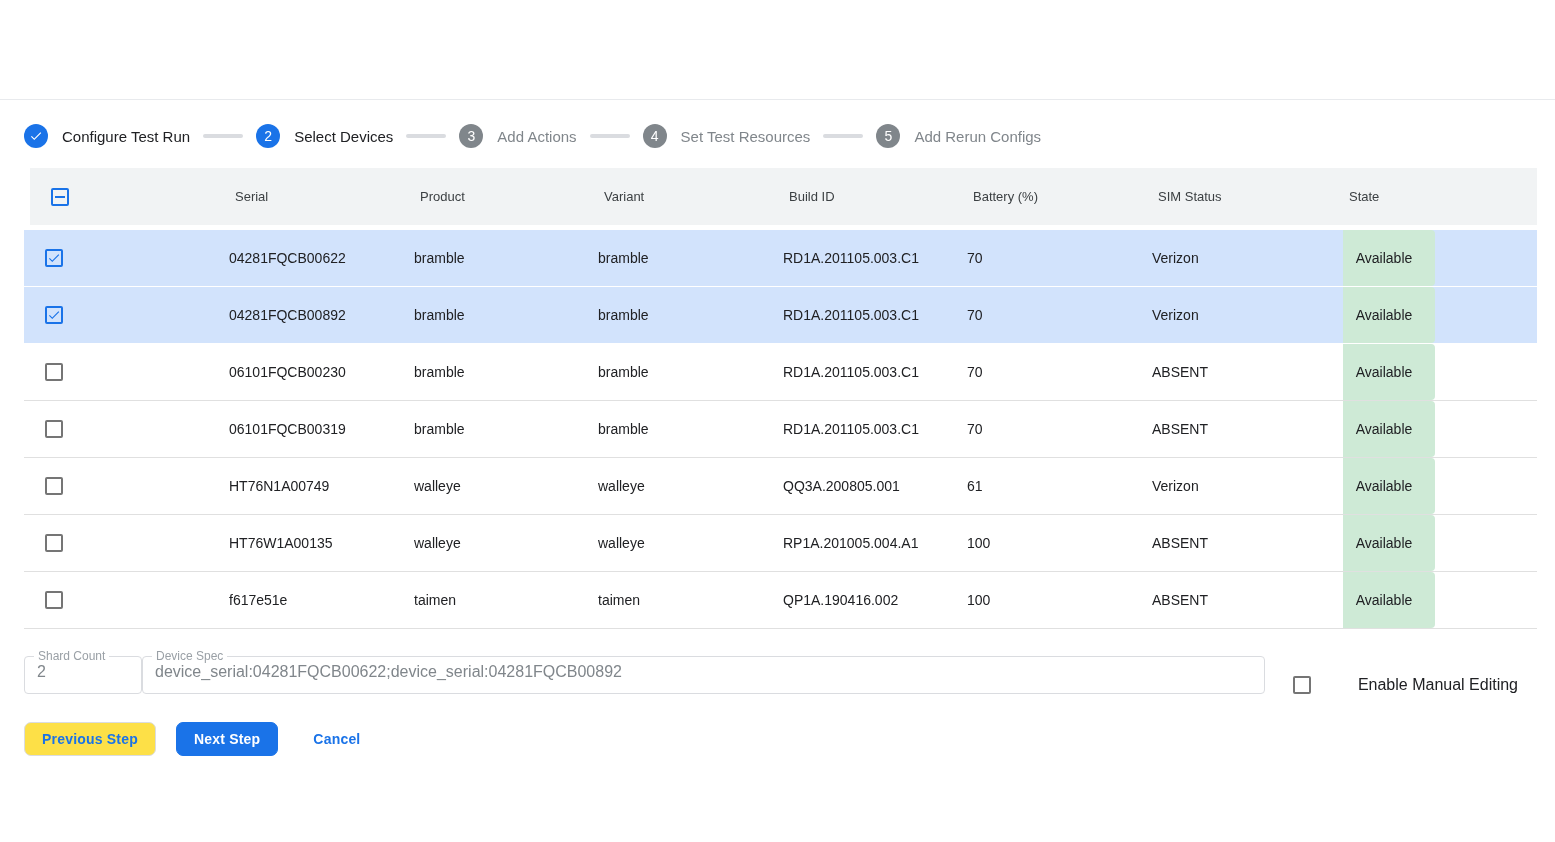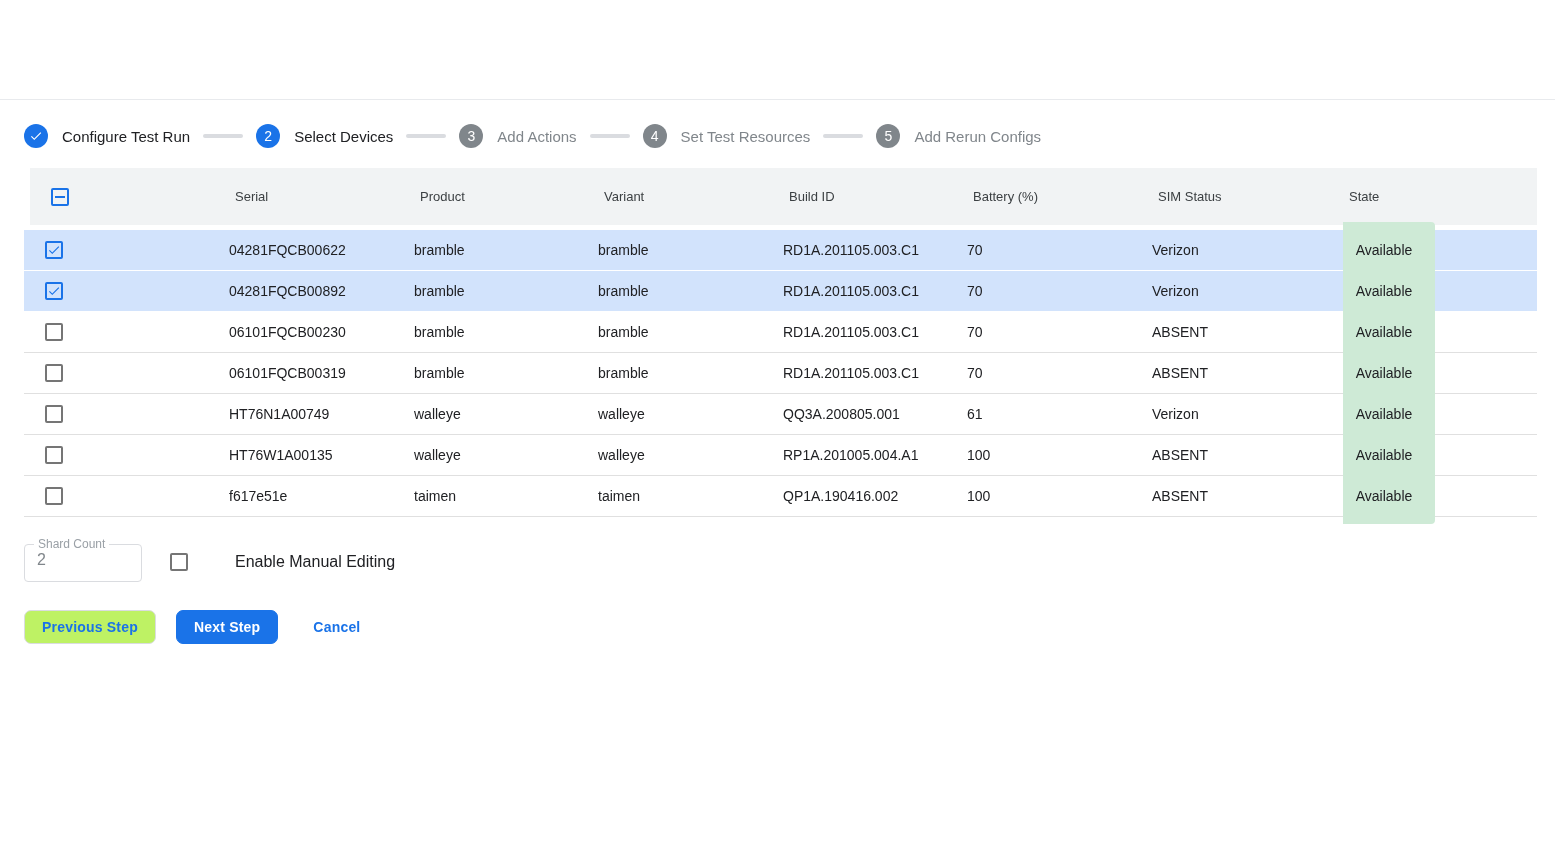--- a/index.html
+++ b/index.html
@@ -38,49 +38,49 @@
   .step.completed .step-circle,.step.active .step-circle{background:var(--primary);}
   .step-label{margin-left:14px;font-size:15px;color:var(--muted);white-space:nowrap;}
   .step.completed .step-label,.step.active .step-label{color:var(--text-dark);}
   .connector{width:40px;height:4px;border-radius:2px;background:#dadce0;margin:0 13px;flex:none;}
 
   
   .device-table{margin:0 18px 0 24px;}
   .trow{display:grid;grid-template-columns:205px 185px 184px 185px 184px 185px 191px 1fr;align-items:center;}
   .thead{background:var(--header-bg);height:57px;margin-bottom:5px;margin-left:6px;}
   .thead .cell{font-size:13px;color:#3c4043;}
-  .tbody .trow{height:41px;border-bottom:1px solid var(--divider);background:#fff;}
+  .tbody .trow{height:57px;border-bottom:1px solid var(--divider);background:#fff;}
   .tbody .trow.selected{background:var(--selected-row);border-bottom-color:#fff;}
   .cell{font-size:14px;color:var(--text-dark);overflow:hidden;white-space:nowrap;}
   .cb-cell{padding-left:21px;}
   .checkbox{width:18px;height:18px;border:2px solid #757575;border-radius:2px;display:flex;align-items:center;justify-content:center;cursor:pointer;background:transparent;}
   .checkbox svg{display:none;}
   .checkbox.checked{border-color:var(--primary);}
   .checkbox.checked svg{display:block;}
   .checkbox.indet{border-color:var(--primary);}
   .checkbox.indet::after{content:"";width:10px;height:2px;background:var(--primary);}
   .badge{display:inline-block;background:var(--badge-bg);color:var(--text-dark);font-size:14px;
     padding:20px 0;width:102px;text-align:center;border-radius:4px;margin-left:-10px;}
 
   
-  .form-row{display:flex;align-items:flex-start;margin:22px 37px 0 24px;}
+  .form-row{display:flex;align-items:flex-end;margin:22px 37px 0 24px;}
   fieldset.field{margin:0;padding:0;border:1px solid var(--field-border);border-radius:4px;min-height:43px;}
   fieldset.field legend{font-size:12px;color:#9aa0a6;padding:0 4px;margin-left:9px;line-height:10px;}
   .field input{border:none;outline:none;background:transparent;font-family:inherit;font-size:16px;color:var(--muted);
     padding:2px 12px 10px;width:100%;}
   .field-shard{width:118px;flex:none;}
   .field-spec{flex:1;margin-left:21px;}
   .manual-edit{display:flex;align-items:center;margin-left:28px;margin-top:14px;cursor:pointer;gap:36px;}
   .manual-edit .checkbox{border-color:#757575;}
   .manual-edit-label{margin-left:11px;font-size:16px;color:var(--text-dark);white-space:nowrap;}
 
   
   .actions{display:flex;align-items:center;margin:28px 0 0 24px;}
   .btn{font-family:inherit;font-size:14px;font-weight:bold;letter-spacing:.2px;height:34px;border-radius:7px;cursor:pointer;}
-  .btn-outline{background:#bef264;border:1px solid var(--field-border);color:var(--primary);padding:0 17px;}
+  .btn-outline{background:#fde047;border:1px solid var(--field-border);color:var(--primary);padding:0 17px;}
   .btn-primary{background:var(--primary);border:1px solid var(--primary);color:#ffffff;padding:0 17px;margin-left:20px;}
   .btn-text{background:none;border:none;color:var(--primary);padding:0 16px;margin-left:19px;}
 </style>
 </head>
 <body>
 
 <div class="page-header">
 </div>
 
 <div class="stepper">
@@ -231,20 +231,24 @@
     <div class="cell"><span class="badge">Available</span></div>
   </div>
     </div>
 </div>
 
 <div class="form-row">
   <fieldset class="field field-shard">
     <legend>Shard Count</legend>
     <input value="2" style="">
   </fieldset>
+  <fieldset class="field field-spec">
+    <legend>Device Spec</legend>
+    <input value="device_serial:04281FQCB00622;device_serial:04281FQCB00892" style="">
+  </fieldset>
   <div class="manual-edit">
     <span class="checkbox"></span>
     <span class="manual-edit-label">Enable Manual Editing</span>
   </div>
 </div>
 
 <div class="actions">
   <button class="btn btn-outline">Previous Step</button>
   <button class="btn btn-primary">Next Step</button>
   <button class="btn btn-text">Cancel</button>

